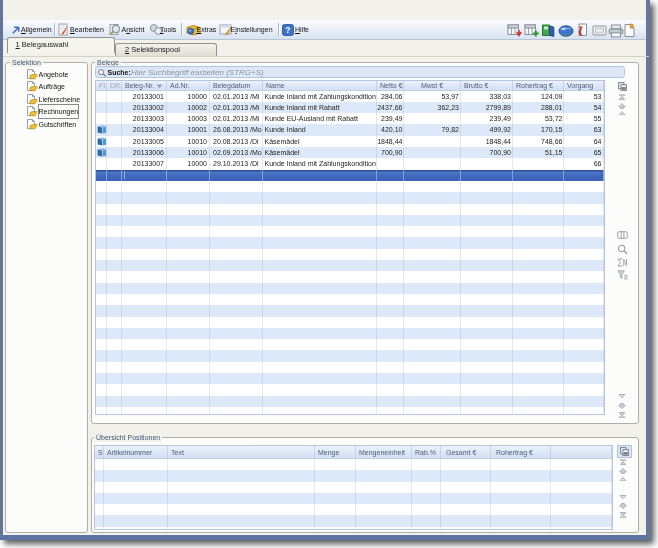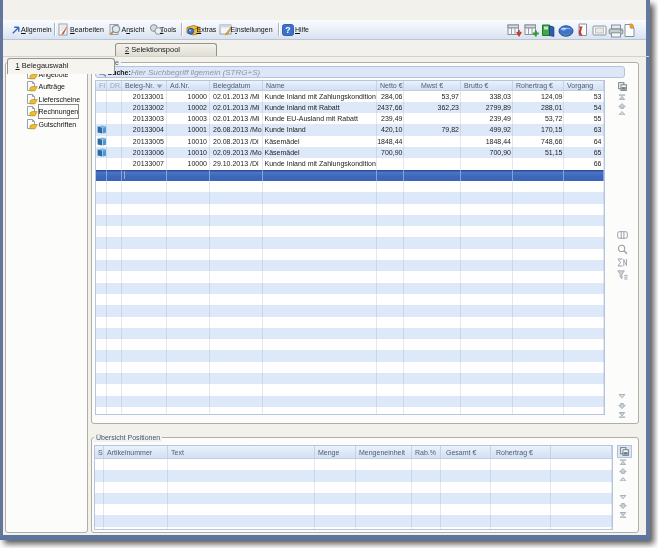--- a/index.html
+++ b/index.html
@@ -3,21 +3,21 @@
 *{margin:0;padding:0;box-sizing:border-box}
 html,body{width:658px;height:548px;background:#fff;overflow:hidden;font-family:"Liberation Sans",sans-serif}
 .abs{position:absolute}
 #win{position:absolute;left:0;top:0;width:650px;height:540px;background:#f3f1eb;border-left:3px solid #64759b;border-right:4px solid #64779f;border-bottom:5px solid #5b75a0;box-shadow:4px 4px 6px rgba(50,50,50,0.8)}
 #title{position:absolute;left:-1.5px;top:0;width:651.5px;height:20px;background:linear-gradient(180deg,#6b8fd8 0%,#4671c6 35%,#3e69bf 80%,#3a65bd 100%);border-top:1px solid #7d9ade;color:#fff;font-size:8.3px;font-weight:bold;line-height:20px}
 #menubar{position:absolute;left:0;top:20px;width:643px;height:20px;background:linear-gradient(180deg,#fafcfe 0%,#e9eff8 55%,#d8e2f1 100%);border-bottom:1px solid #b9c4d5}
 .mitem{position:absolute;top:0;height:19px;line-height:19px;font-size:7px;color:#111;white-space:nowrap}
 .msep{position:absolute;top:3px;height:13px;width:1px;background:#aab4c2;box-shadow:1px 0 0 rgba(255,255,255,0.9)}
 .micon{position:absolute;top:3px}
 .tab{position:absolute;font-size:7.5px;color:#1a1a1a;text-align:center;border:1px solid #95948c;border-bottom:none;border-radius:3px 3px 0 0;white-space:nowrap}
-#tab1{left:4px;top:58px;width:108px;height:16px;line-height:14px;background:#f6f4ee;z-index:3}
+#tab1{left:4px;top:37px;width:108px;height:16px;line-height:14px;background:#f6f4ee;z-index:3}
 #tab2{left:112px;top:43px;width:102px;height:13px;line-height:12px;background:linear-gradient(180deg,#f4f2ec 0%,#e0ddd4 100%);z-index:2}
 .gb{position:absolute;border:1px solid #b0afa5;border-radius:3px;background:#fcfcfa}
 .gblab{position:absolute;font-size:7px;color:#3c5877;background:#f3f1eb;padding:0 2px;line-height:9px}
 .selitem{position:absolute;height:13px;font-size:7px;color:#111;white-space:nowrap}
 #search{position:absolute;left:92px;top:66px;width:530px;height:12px;background:#dde7f6;border:1px solid #b3c4e1;border-radius:3px;font-size:7.5px;color:#111}
 .grid{position:absolute;background:#fff;border:1px solid #b7c5dc}
 .ghead{position:absolute;left:0;top:0;width:100%;display:flex;background:linear-gradient(180deg,#ecf2fb 0%,#dce7f6 55%,#d3e1f3 100%);border-bottom:1px solid #c0cfe6;font-size:7px;color:#4c5f76}
 .ghead .c{line-height:10px;padding:0 3px;white-space:nowrap;overflow:hidden;border-right:1px solid #c5d3e9;height:100%}
 .grow{position:absolute;left:0;width:100%;height:11.3px;display:flex;font-size:7px;color:#1c1c1c}
 .grow .c{height:11.3px;line-height:11.6px;padding:0 0 0 3px;white-space:nowrap;overflow:hidden;border-right:1px solid rgba(125,150,190,0.22)}
@@ -165,21 +165,21 @@
         <path d="M4 6.8 L6 5.6 H11.3 L9 9.8 H4 Z" fill="#f0bd35" stroke="#bb8f16" stroke-width="0.7"></path>
       </svg>
       <span class="abs" style="left:13.5px;top:0;line-height:13px;">Gutschriften</span>
     </div>
 <div id="search">
       <svg class="abs" style="left:1px;top:1px" width="10" height="10" viewBox="0 0 11 10">
         <circle cx="4.5" cy="4" r="2.8" fill="#eef3fa" stroke="#7d8894" stroke-width="1.1"></circle>
         <path d="M6.8 6 L9.8 8.8" stroke="#7d8894" stroke-width="1.5"></path>
       </svg>
       <b class="abs" style="left:11.5px;top:1.5px;font-size:7px">Suche:</b>
-      <i class="abs" style="left:35px;top:1px;color:#8d97a5;font-size:8px">Hier Suchbegriff llgemein (STRG+S)</i>
+      <i class="abs" style="left:35px;top:1px;color:#8d97a5;font-size:8px">Hier Suchbegriff earbeiten (STRG+S)</i>
     </div>
 <div class="grid" style="left:92px;top:79.5px;width:510px;height:335.5px">
 <div class="ghead" style="height:10px">
         <div class="c" style="width:11px;color:#9aa6b4;">FI</div>
         <div class="c" style="width:15px;color:#9aa6b4;">DR.</div>
         <div class="c" style="width:45px;">
           <span style="float:left">Beleg-Nr.</span>
           <svg width="7" height="5" viewBox="0 0 7 5" style="display:inline-block;margin-top:3px;float:right">
             <path d="M0.5 0.5 H6.5 L3.5 4.5 Z" fill="#93a5bb"></path>
           </svg>

